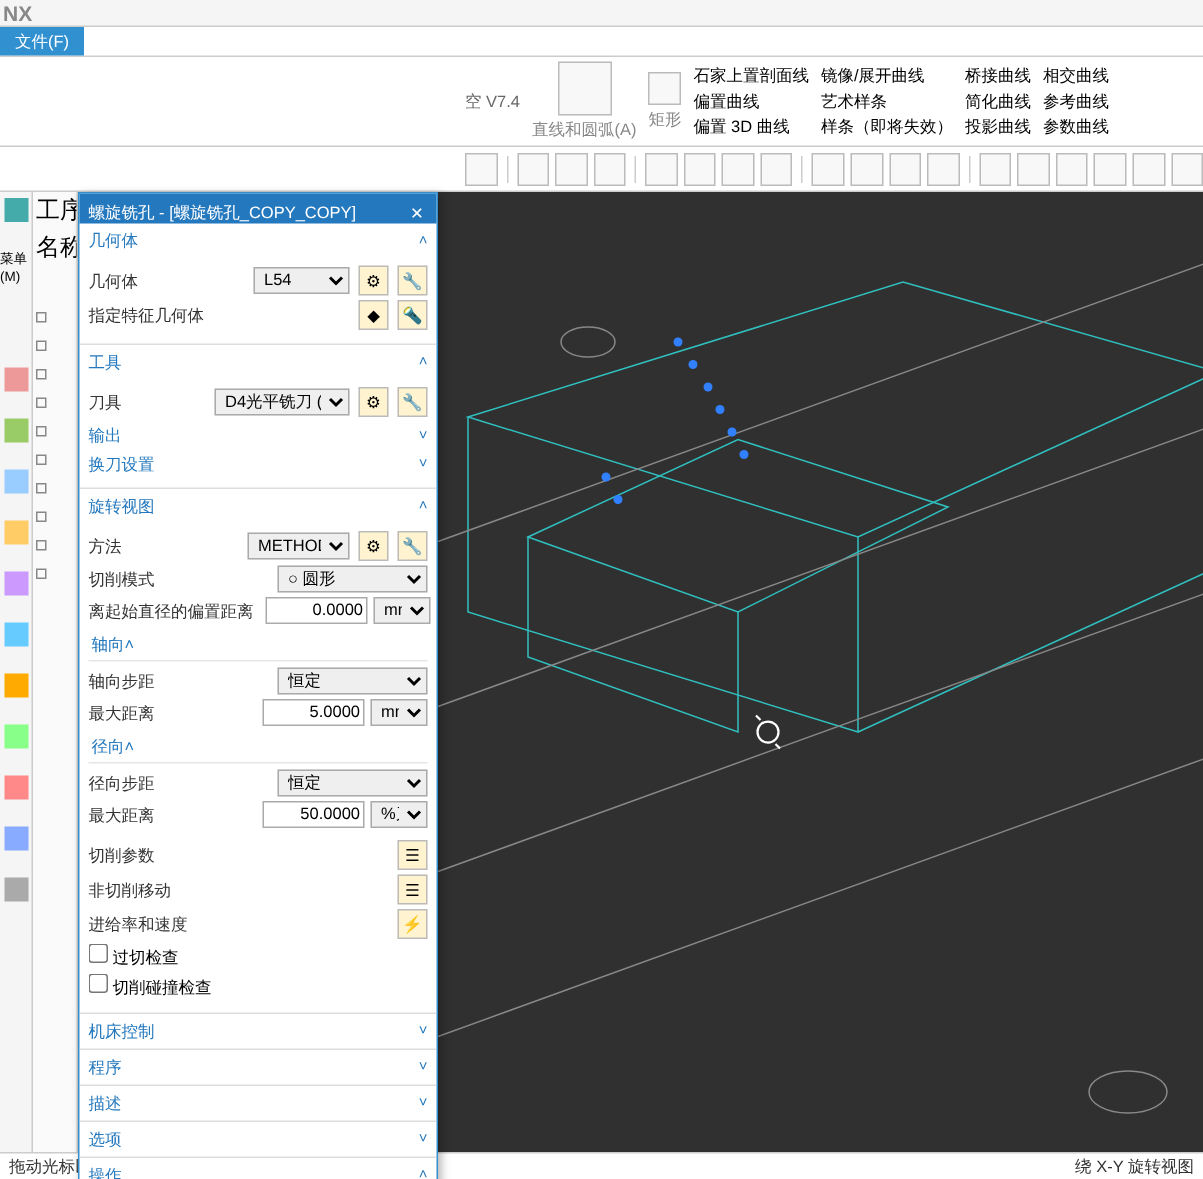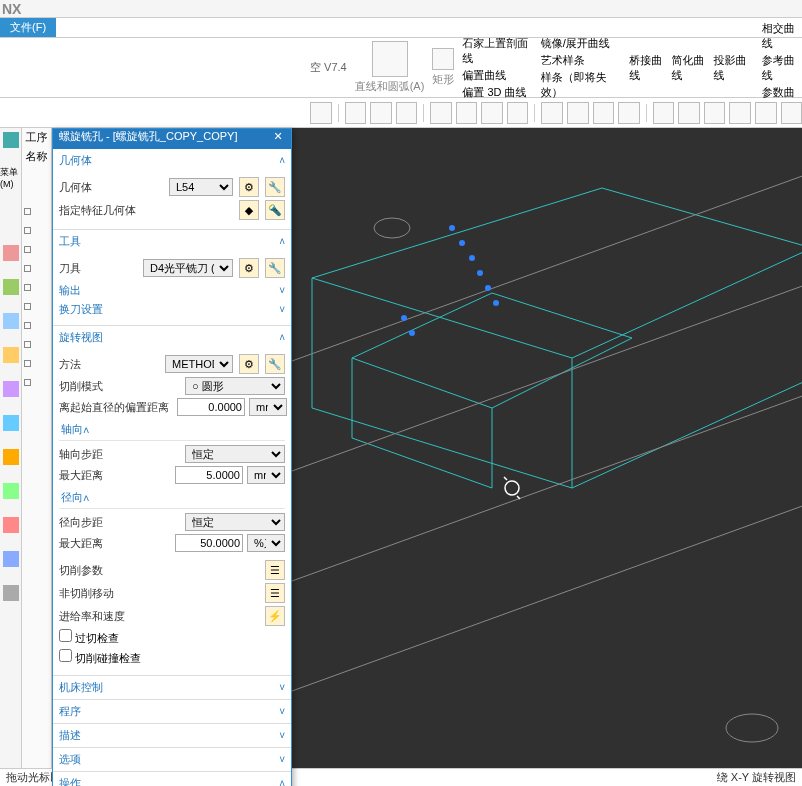--- a/index.html
+++ b/index.html
@@ -14,27 +14,27 @@
 .ribbon-icon { width: 22px; height: 22px; border: 1px solid #bbb; background: #f8f8f8; }
 .ribbon-big { width: 36px; height: 36px; }
 .ribbon-label { white-space: nowrap; }
 .toolbar2 { height: 30px; background: #fff; border-bottom: 1px solid #ccc; display: flex; align-items: center; padding-left: 310px; gap: 4px; }
 .toolbar2 .tb { width: 22px; height: 22px; border: 1px solid #bbb; background: #f8f8f8; }
 .toolbar2 .sep { width: 1px; height: 18px; background: #ccc; margin: 0 2px; }
 .main { flex: 1; display: flex; position: relative; min-height: 0; }
 .leftbar { width: 22px; background: #f5f5f5; border-right: 1px solid #ccc; display: flex; flex-direction: column; align-items: center; padding-top: 4px; gap: 18px; }
 .leftbar .ico { width: 16px; height: 16px; }
 .tree-area { width: 30px; background: #fafafa; border-right: 1px solid #ccc; position: relative; overflow: hidden; }
-.tree-hdr { font-size: 11px; padding: 2px 2px; white-space: nowrap; text-align: center; }
+.tree-hdr { font-size: 16px; padding: 2px 2px; white-space: nowrap; }
 .tree-squares { position: absolute; left: 2px; top: 80px; display: flex; flex-direction: column; gap: 12px; } 
 .tree-squares div { width: 7px; height: 7px; border: 1px solid #888; }
 .viewport { flex: 1; background: #303030; position: relative; overflow: hidden; }
 svg.wire { position: absolute; inset: 0; width: 100%; height: 100%; }
 .dialog { position: absolute; left: 52px; top: 0; width: 240px; background: #fff; border: 1px solid #3090d0; box-shadow: 2px 2px 6px rgba(0,0,0,.3); z-index: 10; display: flex; flex-direction: column; }
-.dlg-title { background: #2478bd; color: #fff; height: 20px; display: flex; align-items: flex-start; padding: 0 6px; font-size: 11px; }
+.dlg-title { background: #2478bd; color: #fff; height: 20px; display: flex; align-items: flex-end; padding: 0 6px; font-size: 11px; }
 .dlg-title .close { margin-left: auto; width: 14px; height: 14px; color: #fff; display: flex; align-items: center; justify-content: center; }
 .dlg-body { flex: 1; overflow-y: auto; }
 .sec-hdr { padding: 4px 6px; color: #2478bd; border-top: 1px solid #ddd; display: flex; align-items: center; justify-content: space-between; font-size: 11px; }
 .sec-hdr:first-child { border-top: none; }
 .sec-hdr .chev { color: #2478bd; font-size: 10px; }
 .sec-body { padding: 2px 6px 6px 6px; }
 .sub-hdr { padding: 3px 2px; color: #2478bd; display: flex; align-items: center; justify-content: flex-start; font-size: 11px; border-bottom: 1px solid #e5e5e5; margin-bottom: 4px; }
 .row { display: flex; align-items: center; margin: 3px 0; gap: 4px; }
 .row .lbl { flex: 0 0 auto; color: #333; font-size: 11px; }
 .row .spacer { flex: 1; }
@@ -75,21 +75,21 @@
     <div style="display:flex;flex-direction:column;gap:2px">
       <span>石家上置剖面线</span>
       <span>偏置曲线</span>
       <span>偏置 3D 曲线</span>
     </div>
     <div style="display:flex;flex-direction:column;gap:2px">
       <span>镜像/展开曲线</span>
       <span>艺术样条</span>
       <span>样条（即将失效）</span>
     </div>
-    <div style="display:flex;flex-direction:row;gap:2px">
+    <div style="display:flex;flex-direction:column;gap:2px">
       <span>桥接曲线</span>
       <span>简化曲线</span>
       <span>投影曲线</span>
     </div>
     <div style="display:flex;flex-direction:column;gap:2px">
       <span>相交曲线</span>
       <span>参考曲线</span>
       <span>参数曲线</span>
     </div>
   </div>

